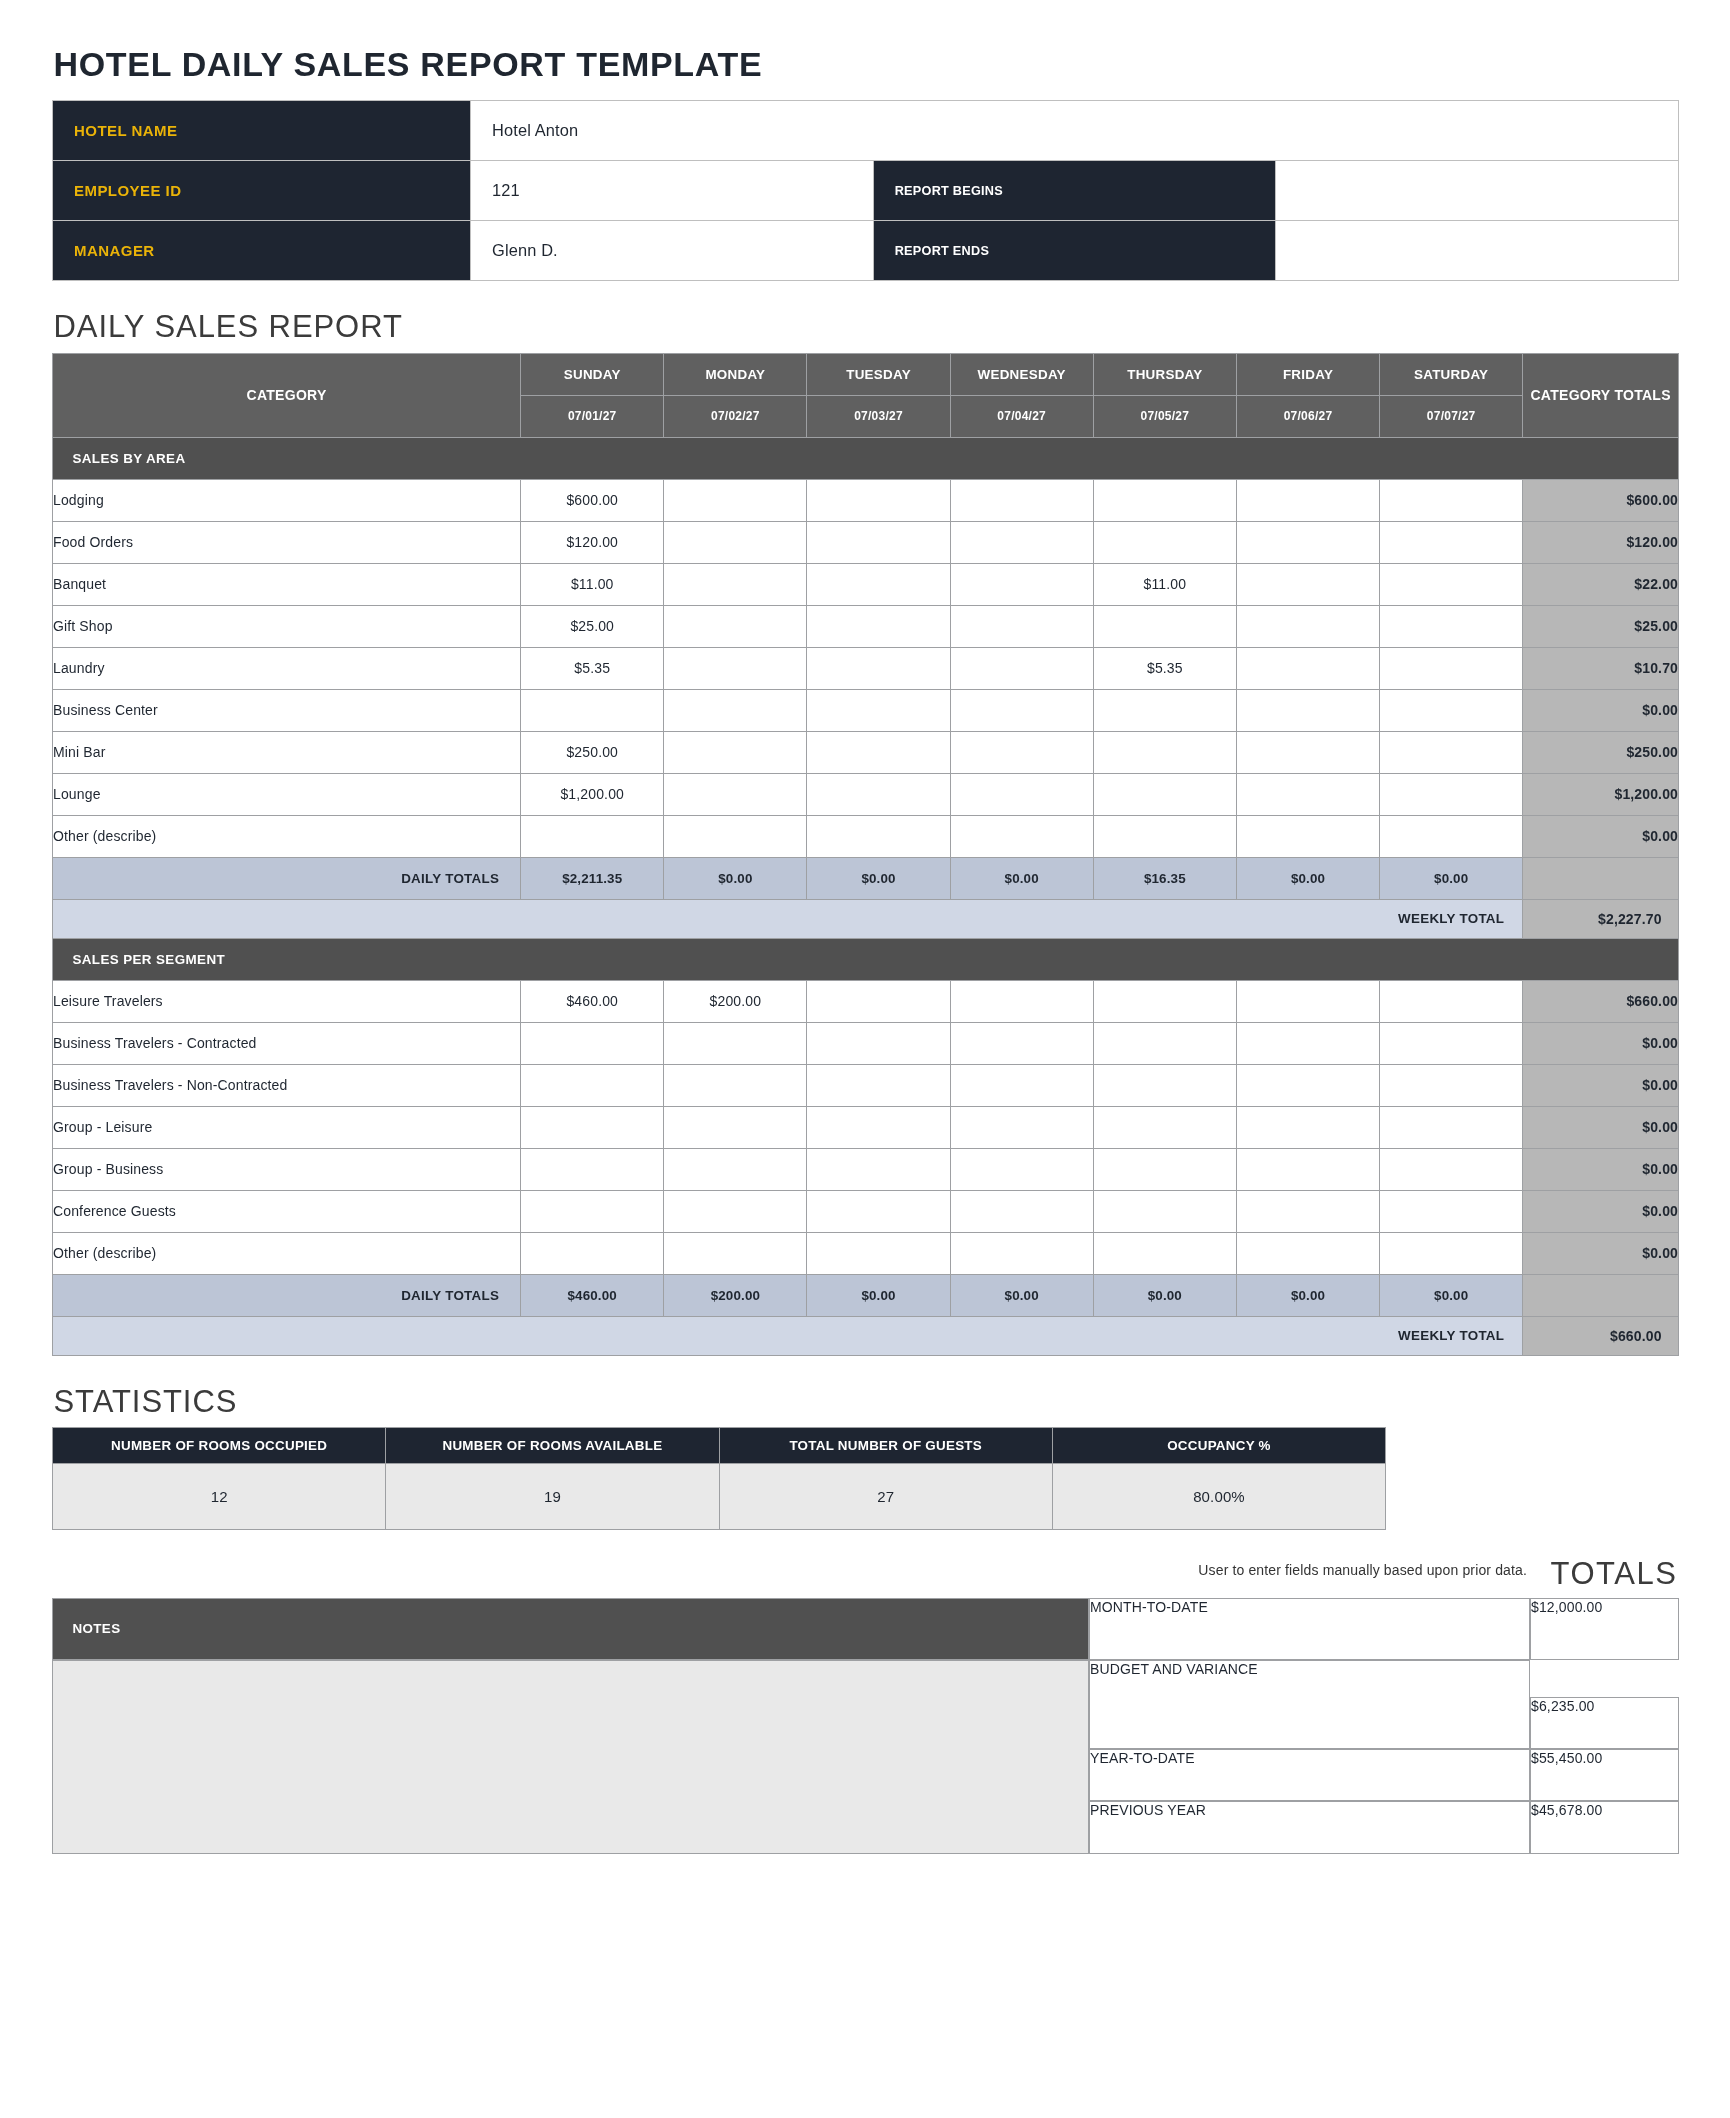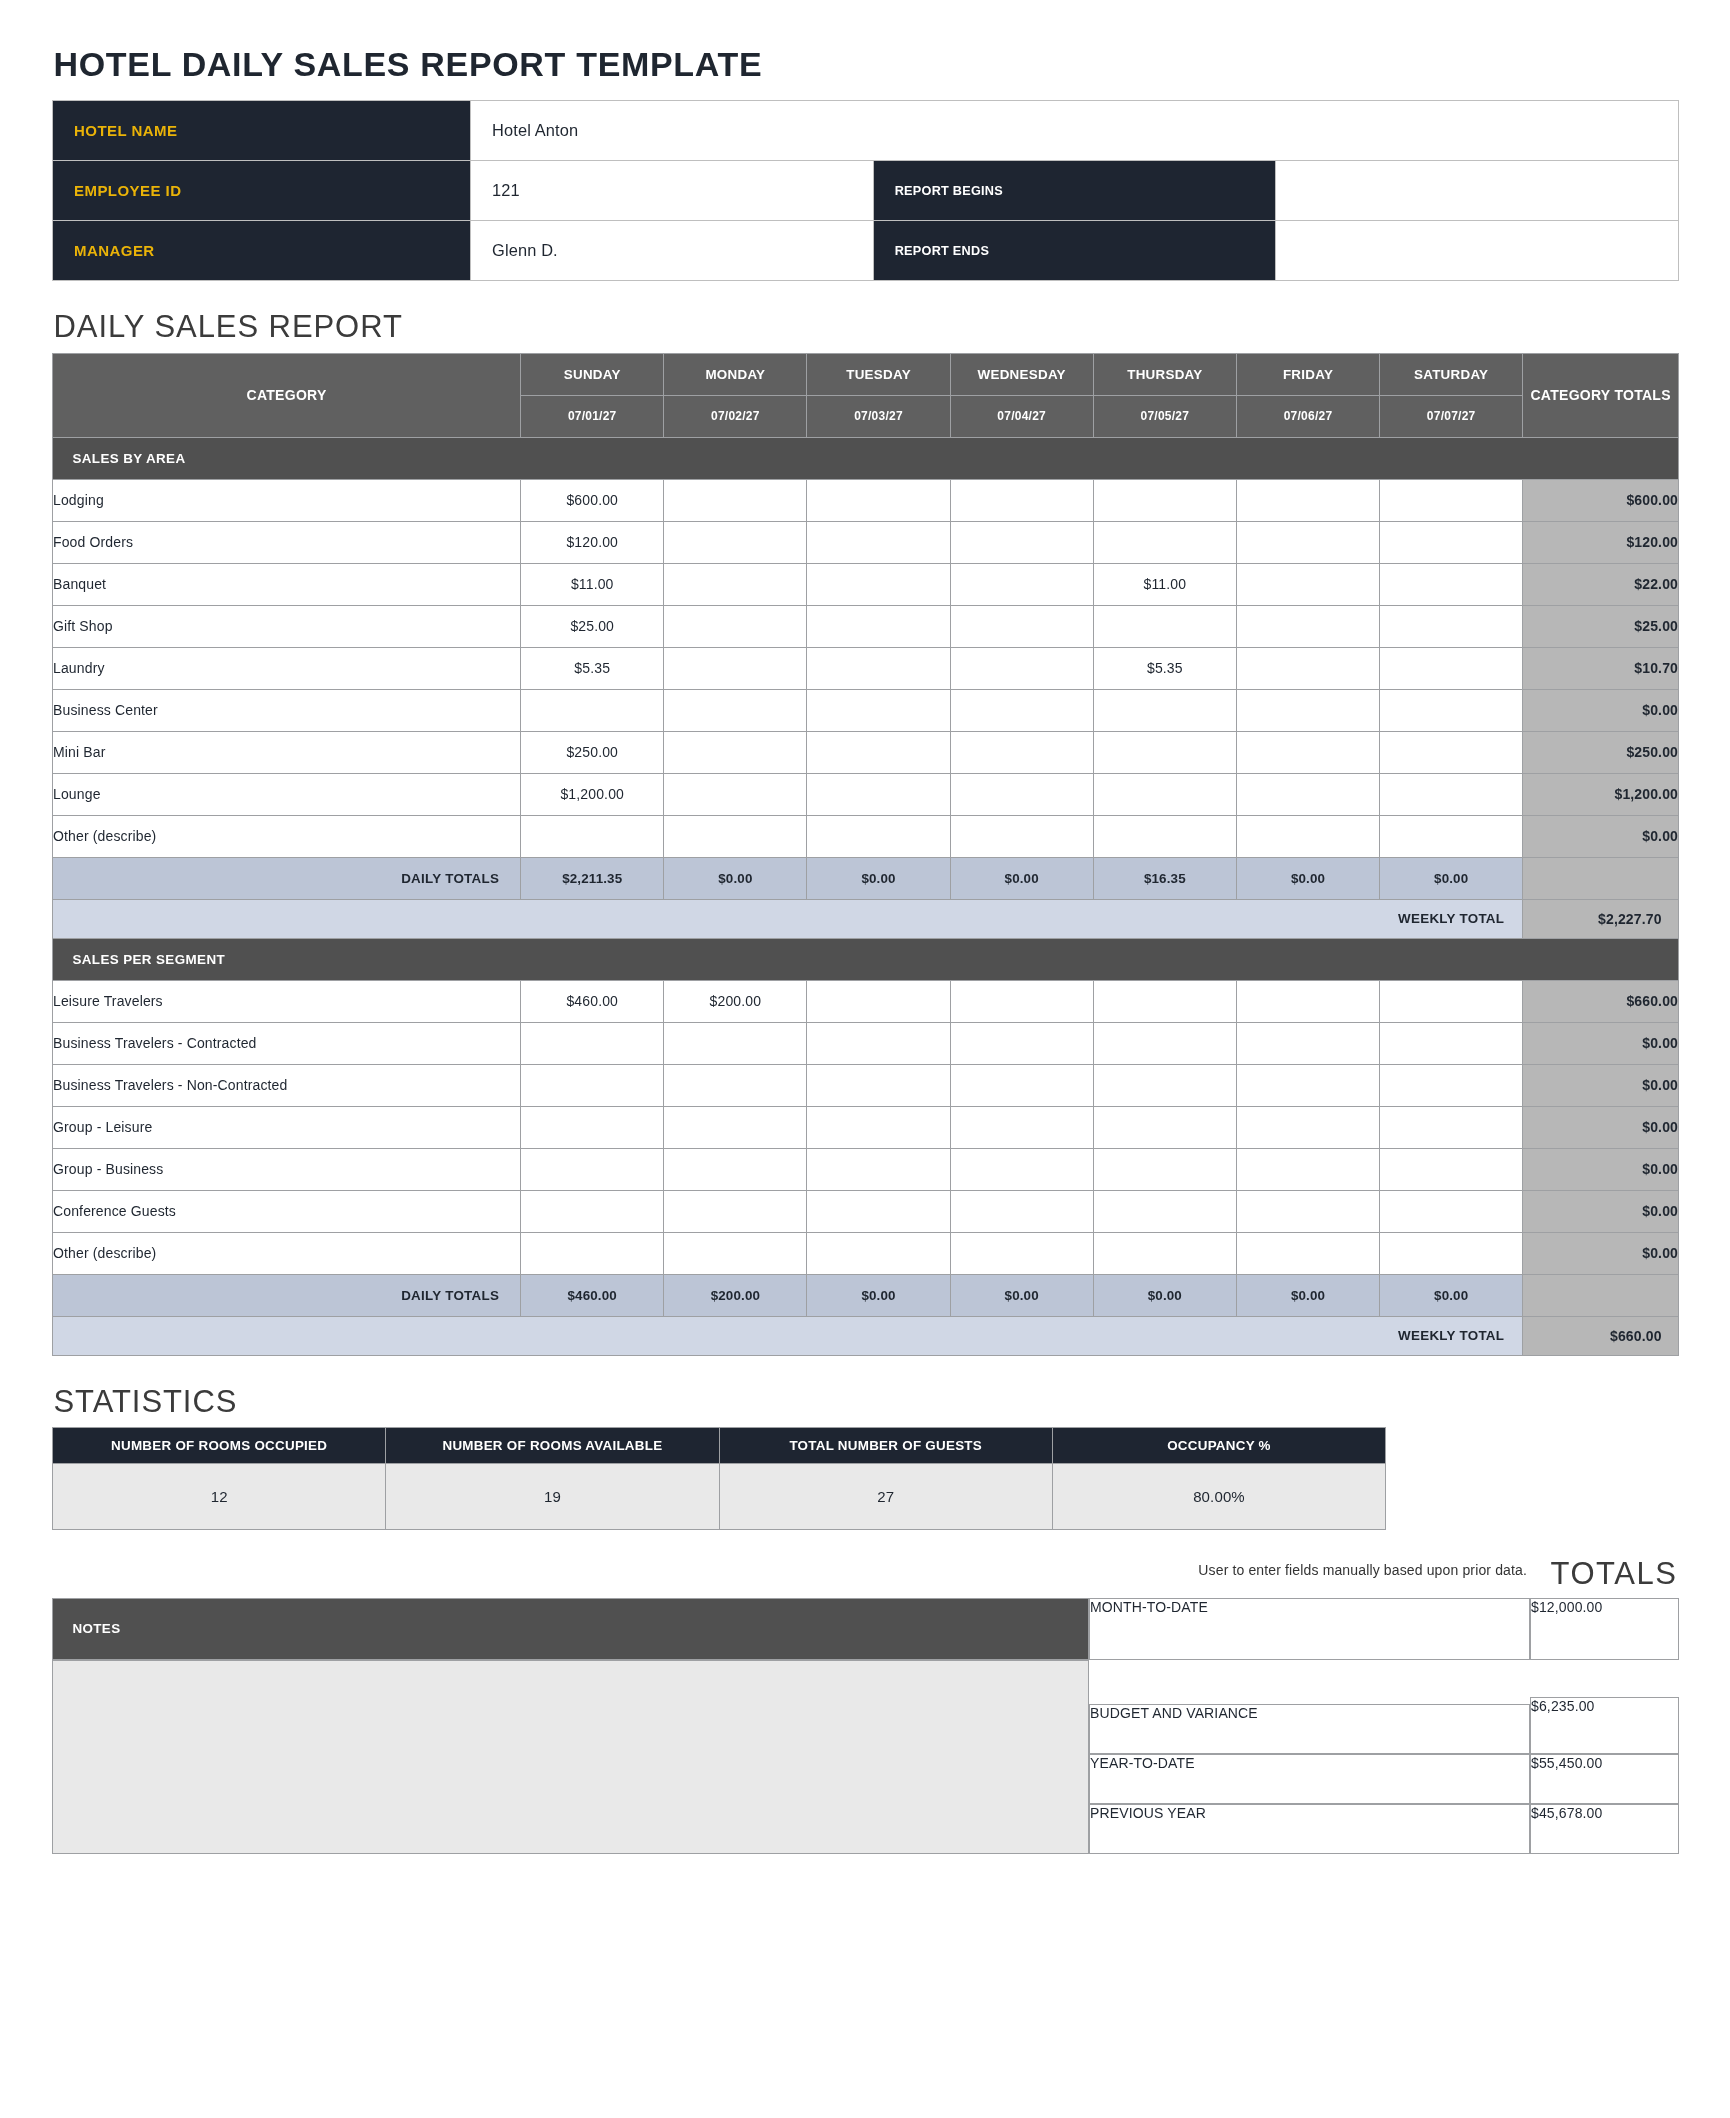--- a/index.html
+++ b/index.html
@@ -389,21 +389,21 @@
     <div class="note-hint">User to enter fields manually based upon prior data.</div>
     <h2 class="totals">TOTALS</h2>
   </div>
 
   <div class="bottom" id="bottom-grid">
     <div class="notes-head" style="grid-column:1;grid-row:1;">NOTES</div>
     <div class="notes-body" style="grid-column:1;grid-row:2 / span 3;"></div>
 
   <div class="k" style="grid-area: 1 / 2; border: 0.7px solid rgb(158, 160, 163);">MONTH-TO-DATE</div>
       <div class="v" style="grid-area: 1 / 3; border: 0.7px solid rgb(158, 160, 163);">$12,000.00</div>
-      <div class="k" style="grid-area: 2 / 2; border: 0.7px solid rgb(158, 160, 163); margin-top: 44px;">BUDGET AND VARIANCE</div>
+      <div class="k" style="grid-area: 2 / 2; border: 0.7px solid rgb(158, 160, 163);">BUDGET AND VARIANCE</div>
       <div class="v" style="grid-area: 2 / 3; border: 0.7px solid rgb(158, 160, 163); margin-top: 37px;">$6,235.00</div>
       <div class="k" style="grid-area: 3 / 2; border: 0.7px solid rgb(158, 160, 163);">YEAR-TO-DATE</div>
       <div class="v" style="grid-area: 3 / 3; border: 0.7px solid rgb(158, 160, 163);">$55,450.00</div>
       <div class="k" style="grid-area: 4 / 2; border: 0.7px solid rgb(158, 160, 163);">PREVIOUS YEAR</div>
       <div class="v" style="grid-area: 4 / 3; border: 0.7px solid rgb(158, 160, 163);">$45,678.00</div>
     </div>
 
 </div>
 
 

